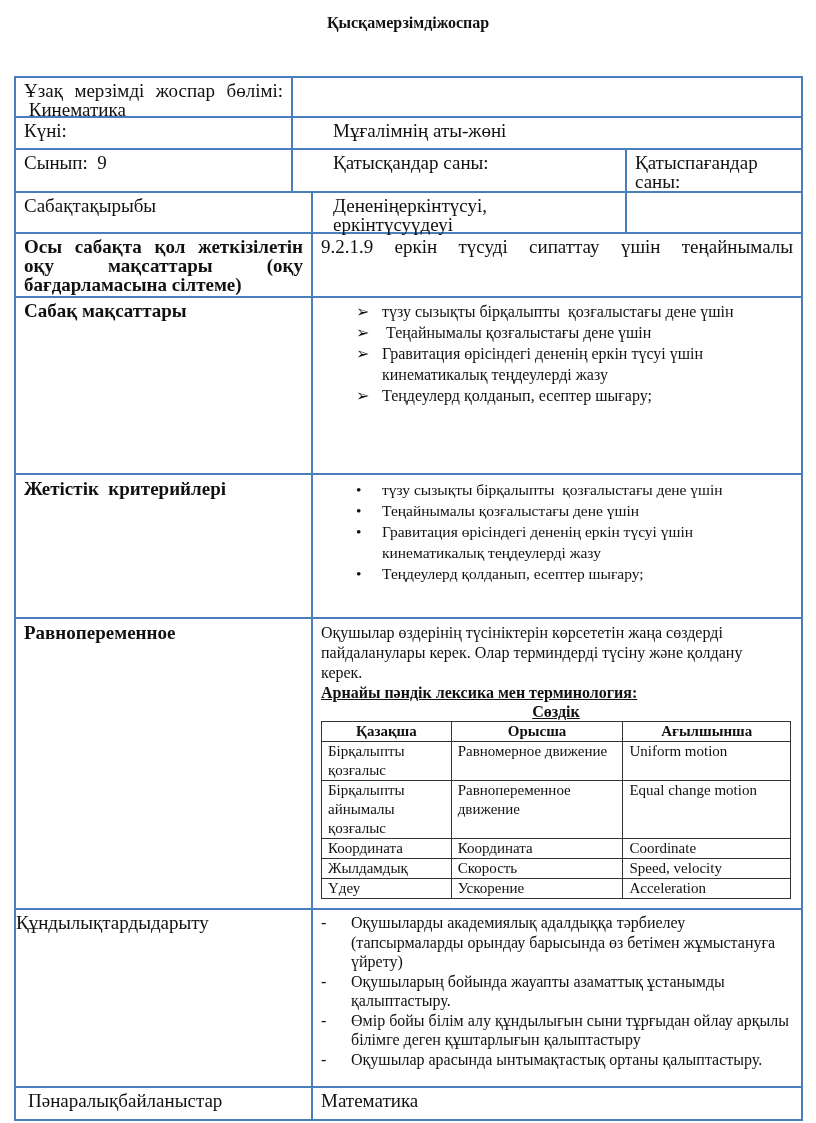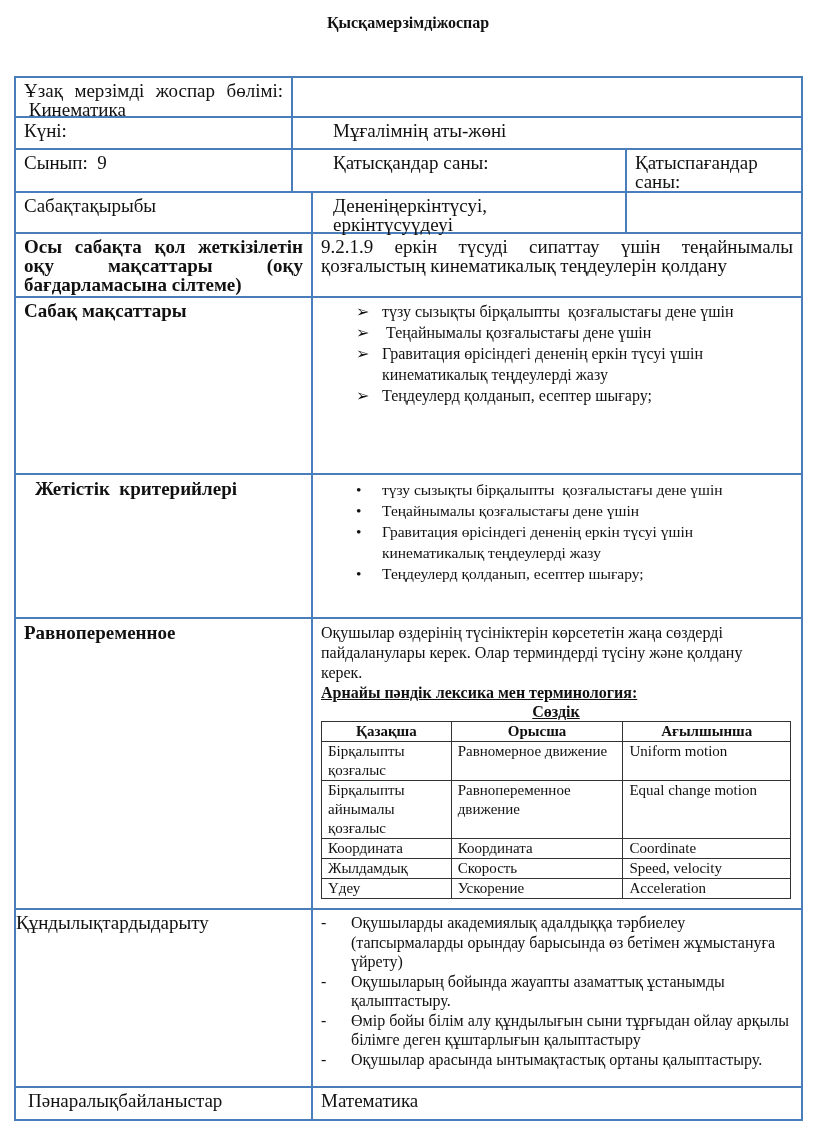--- a/index.html
+++ b/index.html
@@ -59,34 +59,33 @@
   <div>Қатыспағандар</div>
   <div>саны:</div>
 </div>
 
 <div class="cell" style="left:16px;top:193px;width:295px;">Сабақтақырыбы</div>
 <div class="cell" style="left:313px;top:193px;width:260px;padding-left:20px;">Дененіңеркінтүсуі, еркінтүсуүдеуі</div>
 
 <div class="cell bold" style="left:16px;top:234px;width:295px;text-align:justify;">Осы сабақта қол жеткізілетін оқу мақсаттары (оқу бағдарламасына сілтеме)</div>
 <div class="cell" style="left:313px;top:234px;width:488px;">
   <div class="justify" style="white-space:pre;">9.2.1.9  еркін  түсуді  сипаттау  үшін  теңайнымалы</div>
-  <div>қозғалыстың кинематикалық теңдеулерін қолдану</div>
 </div>
 
 <div class="cell bold" style="left:16px;top:298px;width:295px;">Сабақ мақсаттары</div>
 <div class="cell" style="left:340px;top:298px;width:460px;font-size:16px;line-height:21px;">
   <ul class="bl">
     <li><span class="mk">➢</span><span style="white-space:pre;">түзу сызықты бірқалыпты  қозғалыстағы дене үшін</span></li>
     <li><span class="mk">➢</span><span style="white-space:pre;"> Теңайнымалы қозғалыстағы дене үшін</span></li>
     <li><span class="mk">➢</span><span>Гравитация өрісіндегі дененің еркін түсуі үшін кинематикалық теңдеулерді жазу</span></li>
     <li><span class="mk">➢</span><span>Теңдеулерд қолданып, есептер шығару;</span></li>
   </ul>
 </div>
 
-<div class="cell bold" style="left:27px;top:476px;width:271px;white-space:pre;">Жетістік  критерийлері</div>
+<div class="cell bold" style="left:16px;top:476px;width:271px;white-space:pre;">Жетістік  критерийлері</div>
 <div class="cell" style="left:340px;top:476px;width:460px;font-size:15.5px;line-height:21px;">
   <ul class="bl">
     <li><span class="mk">•</span><span style="white-space:pre;">түзу сызықты бірқалыпты  қозғалыстағы дене үшін</span></li>
     <li><span class="mk">•</span><span>Теңайнымалы қозғалыстағы дене үшін</span></li>
     <li><span class="mk">•</span><span>Гравитация өрісіндегі дененің еркін түсуі үшін кинематикалық теңдеулерді жазу</span></li>
     <li><span class="mk">•</span><span>Теңдеулерд қолданып, есептер шығару;</span></li>
   </ul>
 </div>
 
 <div class="cell bold" style="left:16px;top:620px;width:295px;">Равнопеременное</div>

